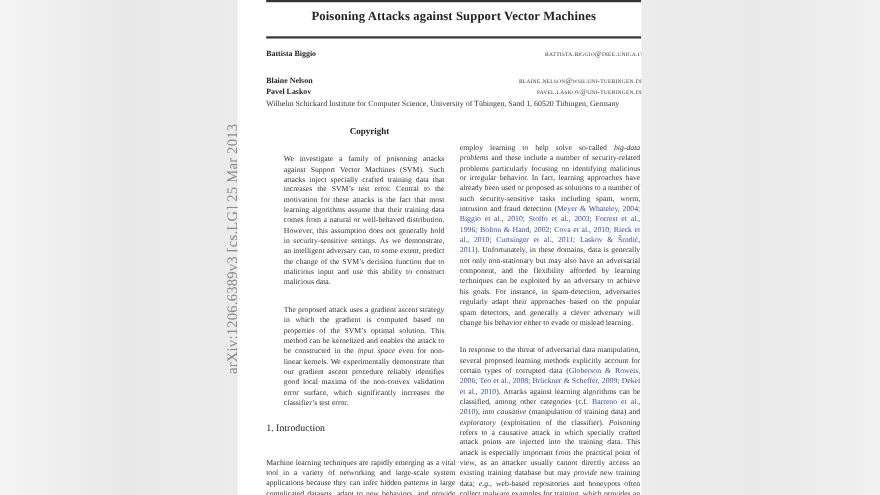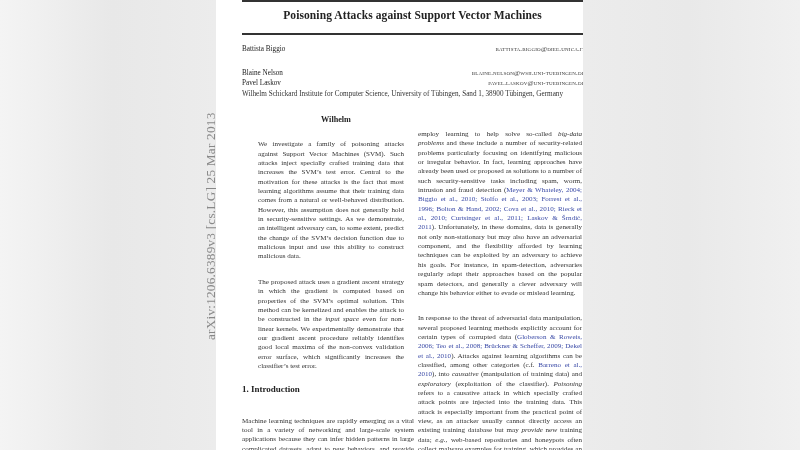--- a/index.html
+++ b/index.html
@@ -13,29 +13,29 @@
     position:absolute; left:216px; top:0; width:367px; height:450px;
     background:#fff; overflow:hidden;
   }
   .rule-top { position:absolute; left:26px; right:0; top:0; height:1.5px; background:#333; }
   .rule-bottom { position:absolute; left:26px; right:0; top:33px; height:1.5px; background:#333; }
   .title {
     position:absolute; left:26px; right:0; top:9px; text-align:center;
     font-size:11.5px; font-weight:bold; color:#222; letter-spacing:0.1px;
   }
   .author-row { position:absolute; left:26px; right:-2px; font-size:7.2px; display:flex; justify-content:space-between; align-items:baseline; white-space:nowrap; }
-  .author-name { font-weight:normal; }
+  .author-name { font-weight:bold; }
   .author-email { font-variant:small-caps; text-transform:lowercase; font-size:6.6px; color:#333; letter-spacing:0.2px; }
   .affil { position:absolute; left:26px; font-size:7.2px; white-space:nowrap; color:#333; }
   .col { position:absolute; font-size:7.05px; line-height:9.35px; text-align:justify; color:#333; }
   .col p { margin:16px 0 4px 0; }
   .left-col { left:26px; top:112px; width:172px; }
   .abstract-wrap { padding:0 10px 0 16px; }
   .abstract-head { text-align:center; font-weight:bold; font-size:8.2px; margin:3px 0 3px 10px; color:#222; }
-  .section-head { font-weight:bold; font-size:9px; margin:14px 0 22px 0; color:#222; }
+  .section-head { font-weight:normal; font-size:9px; margin:14px 0 22px 0; color:#222; }
   .footnote-rule { width:42px; height:0.8px; background:#333; margin:6px 0 3px 0; }
   .footnote { font-size:6.3px; line-height:8.2px; color:#333; }
   .right-col { left:202px; top:114px; width:164px; }
   .cite { color:#3a4aa6; }
   em { font-style:italic; }
   .arxiv {
     position:absolute; left:203px; top:340px; transform-origin:0 0; transform:rotate(-90deg);
     font-size:13.3px; color:#888; white-space:nowrap; font-family:"Liberation Serif", serif; letter-spacing:0.2px;
   }
 </style>
@@ -55,25 +55,25 @@
   </div>
 
   <div class="author-row" style="top:69px;">
     <span class="author-name">Blaine Nelson</span>
     <span class="author-email">blaine.nelson@wsii.uni-tuebingen.de</span>
   </div>
   <div class="author-row" style="top:79px;">
     <span class="author-name">Pavel Laskov</span>
     <span class="author-email">pavel.laskov@uni-tuebingen.de</span>
   </div>
-  <div class="affil" style="top:90px;">Wilhelm Schickard Institute for Computer Science, University of Tübingen, Sand 1, 38900 Tübingen, Germany</div>
+  <div class="affil" style="top:90px;">Wilhelm Schickard Institute for Computer Science, University of Tübingen, Sand 1, 60520 Tübingen, Germany</div>
 
   <div class="col left-col">
     <div class="abstract-wrap">
-      <div class="abstract-head">Wilhelm</div>
+      <div class="abstract-head">Copyright</div>
       <p>We investigate a family of poisoning attacks against Support Vector Machines (SVM). Such attacks inject specially crafted training data that increases the SVM’s test error. Central to the motivation for these attacks is the fact that most learning algorithms assume that their training data comes from a natural or well-behaved distribution. However, this assumption does not generally hold in security-sensitive settings. As we demonstrate, an intelligent adversary can, to some extent, predict the change of the SVM’s decision function due to malicious input and use this ability to construct malicious data.</p>
       <p><span>The proposed attack uses a gradient ascent strategy in which the gradient is computed based on properties of the SVM’s optimal solution. This method can be kernelized and enables the attack to be constructed in the </span><em>input space</em><span> even for non-linear kernels. We experimentally demonstrate that our gradient ascent procedure reliably identifies good local maxima of the non-convex validation error surface, which significantly increases the classifier’s test error.</span></p>
     </div>
     <div class="section-head">1. Introduction</div>
     <p>Machine learning techniques are rapidly emerging as a vital tool in a variety of networking and large-scale system applications because they can infer hidden patterns in large complicated datasets, adapt to new behaviors, and provide statistical soundness to decision-making processes. Application developers thus can</p>
     <div class="footnote-rule"></div>
     <div class="footnote"><span>Appearing in </span><em>Proceedings of the 29th International Conference on Machine Learning</em><span>, Edinburgh, Scotland, UK, 2012. Copyright 2012 by the author(s)/owner(s).</span></div>
   </div>
 
   <div class="col right-col">

